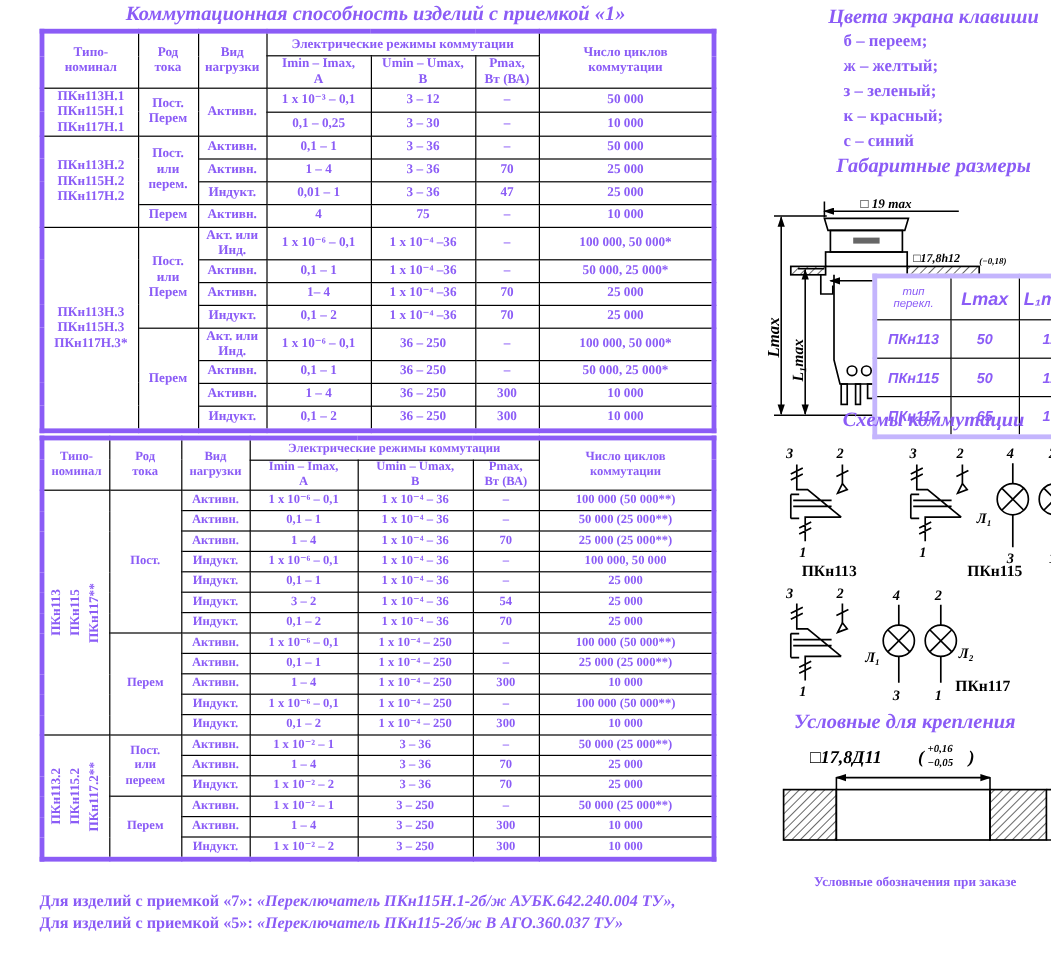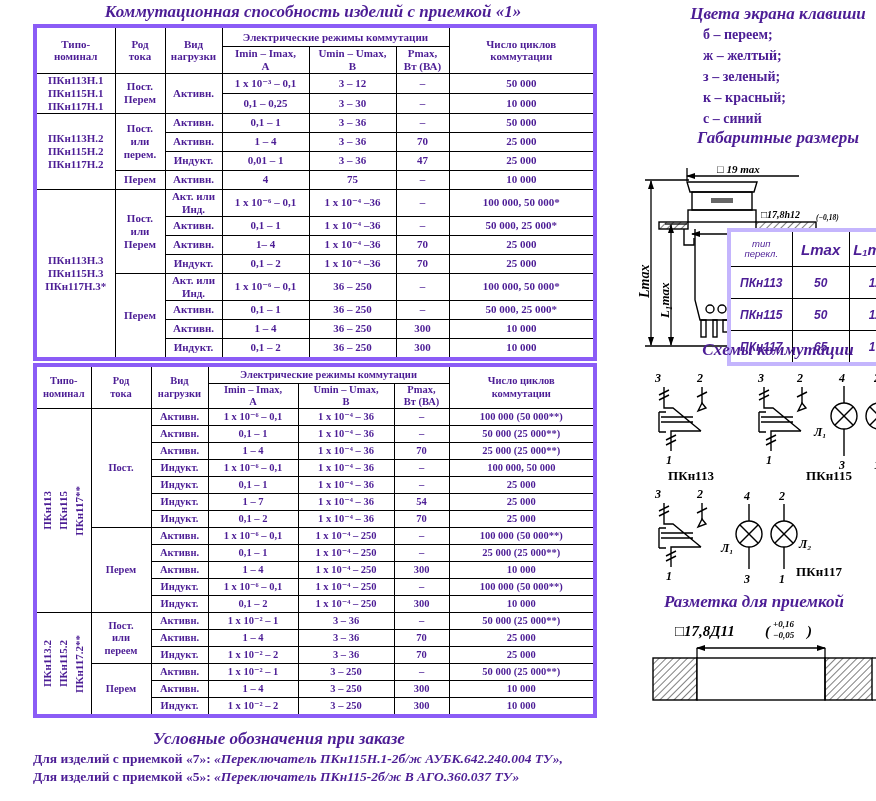--- a/index.html
+++ b/index.html
@@ -1,32 +1,32 @@
 <!DOCTYPE html>
 <html><head>
 <meta charset="utf-8">
 <style>
   html,body{margin:0;padding:0;background:#fff;}
-  .page{position:relative;width:876px;height:801px;background:#fff;color:#4c1d95;
+  .page{position:relative;width:876px;height:801px;background:#fff;color:#8b5cf6;
         font-family:"Liberation Serif","DejaVu Serif",serif;overflow:hidden;}
   .sect{font-style:italic;font-weight:bold;font-size:17px;text-align:center;}
   #left{position:absolute;left:33px;top:2px;width:560px;}
   table.dt{border-collapse:collapse;border:4px solid #8b5cf6;table-layout:fixed;width:560px;margin-top:2px;}
   table.dt td{border:1px solid #000;text-align:center;vertical-align:middle;white-space:pre-line;
               font-weight:bold;padding:0 2px;line-height:1.18;}
   #t1 td{font-size:11px;height:18px;}
   #t2 td{font-size:10.5px;height:16px;}
   td.h{font-size:11px;}
   td.typ{font-size:10.5px;}
   td.vert{padding:0;}
   .vtext{writing-mode:vertical-rl;transform:rotate(180deg);margin:0 auto;
          font-weight:bold;font-size:11px;line-height:1.45;white-space:pre-line;}
   .footnote{font-weight:bold;font-style:italic;font-size:12.5px;margin-top:3px;}
   #footer{position:absolute;left:33px;top:729px;width:814px;}
-  .ordhead{font-weight:bold;font-style:italic;font-size:17px;text-align:left;padding-left:120px;}
+  .ordhead{font-weight:bold;font-size:11px;text-align:right;padding-left:120px;}
   .ordline{font-weight:bold;font-size:13.5px;margin-top:2px;}
   .ordline .val{font-style:italic;}
   #right{position:absolute;left:598px;top:0;width:278px;height:730px;margin-left:41px;}
   .colors{position:absolute;top:4px;left:0;width:100%;}
   .colors .item{font-weight:bold;font-size:14px;line-height:1.5;padding-left:64px;}
   .dims{position:absolute;top:128px;left:0;width:100%;height:238px;}
   .dims svg{position:absolute;top:22px;left:0;}
   table.dimtab{position:absolute;top:100px;left:88px;width:178px;border-collapse:collapse;border:4px solid #c4b5fd;background:#fff;}
   table.dimtab td{border:1.5px solid #000;text-align:center;vertical-align:middle;background:#fff;white-space:pre-line;}
   td.dh{font:italic 9.5px "Liberation Sans",sans-serif;line-height:1.1;}
@@ -266,21 +266,21 @@
           </tr>
           <tr>
             <td>Индукт.</td>
             <td>0,1 – 1</td>
             <td>1 x 10⁻⁴ – 36</td>
             <td>–</td>
             <td>25 000</td>
           </tr>
           <tr>
             <td>Индукт.</td>
-            <td>1 – 7</td>
+            <td>3 – 2</td>
             <td>1 x 10⁻⁴ – 36</td>
             <td>54</td>
             <td>25 000</td>
           </tr>
           <tr>
             <td>Индукт.</td>
             <td>0,1 – 2</td>
             <td>1 x 10⁻⁴ – 36</td>
             <td>70</td>
             <td>25 000</td>
@@ -542,21 +542,21 @@
           <text class="pinlbl" x="105" y="219">3</text>
           <text class="pinlbl" x="140" y="219">1</text>
           <text class="lamplbl" x="82" y="188">Л₁</text>
           <text class="lamplbl" x="160" y="184">Л₂</text>
           <text class="svglabel" text-anchor="middle" x="180" y="212">ПКн117</text>
         </g>
       </svg>
     </div>
 
     <div class="mount">
-      <div class="sect">Разметка для приемкой</div>
+      <div class="sect">Условные для крепления</div>
       <svg width="278" height="115" viewBox="0 0 278 115">
         <defs>
           <pattern id="hp2" patternUnits="userSpaceOnUse" width="5" height="5" patternTransform="rotate(45)">
             <line x1="0" y1="0" x2="0" y2="5" stroke="#000" stroke-width="1"></line>
           </pattern>
           <marker id="ae2" markerWidth="9" markerHeight="8" refX="8" refY="3" orient="auto" markerUnits="userSpaceOnUse">
             <path d="M0,0 L9,3 L0,6 Z" fill="#000"></path>
           </marker>
           <marker id="as2" markerWidth="9" markerHeight="8" refX="1" refY="3" orient="auto" markerUnits="userSpaceOnUse">
             <path d="M9,0 L0,3 L9,6 Z" fill="#000"></path>

